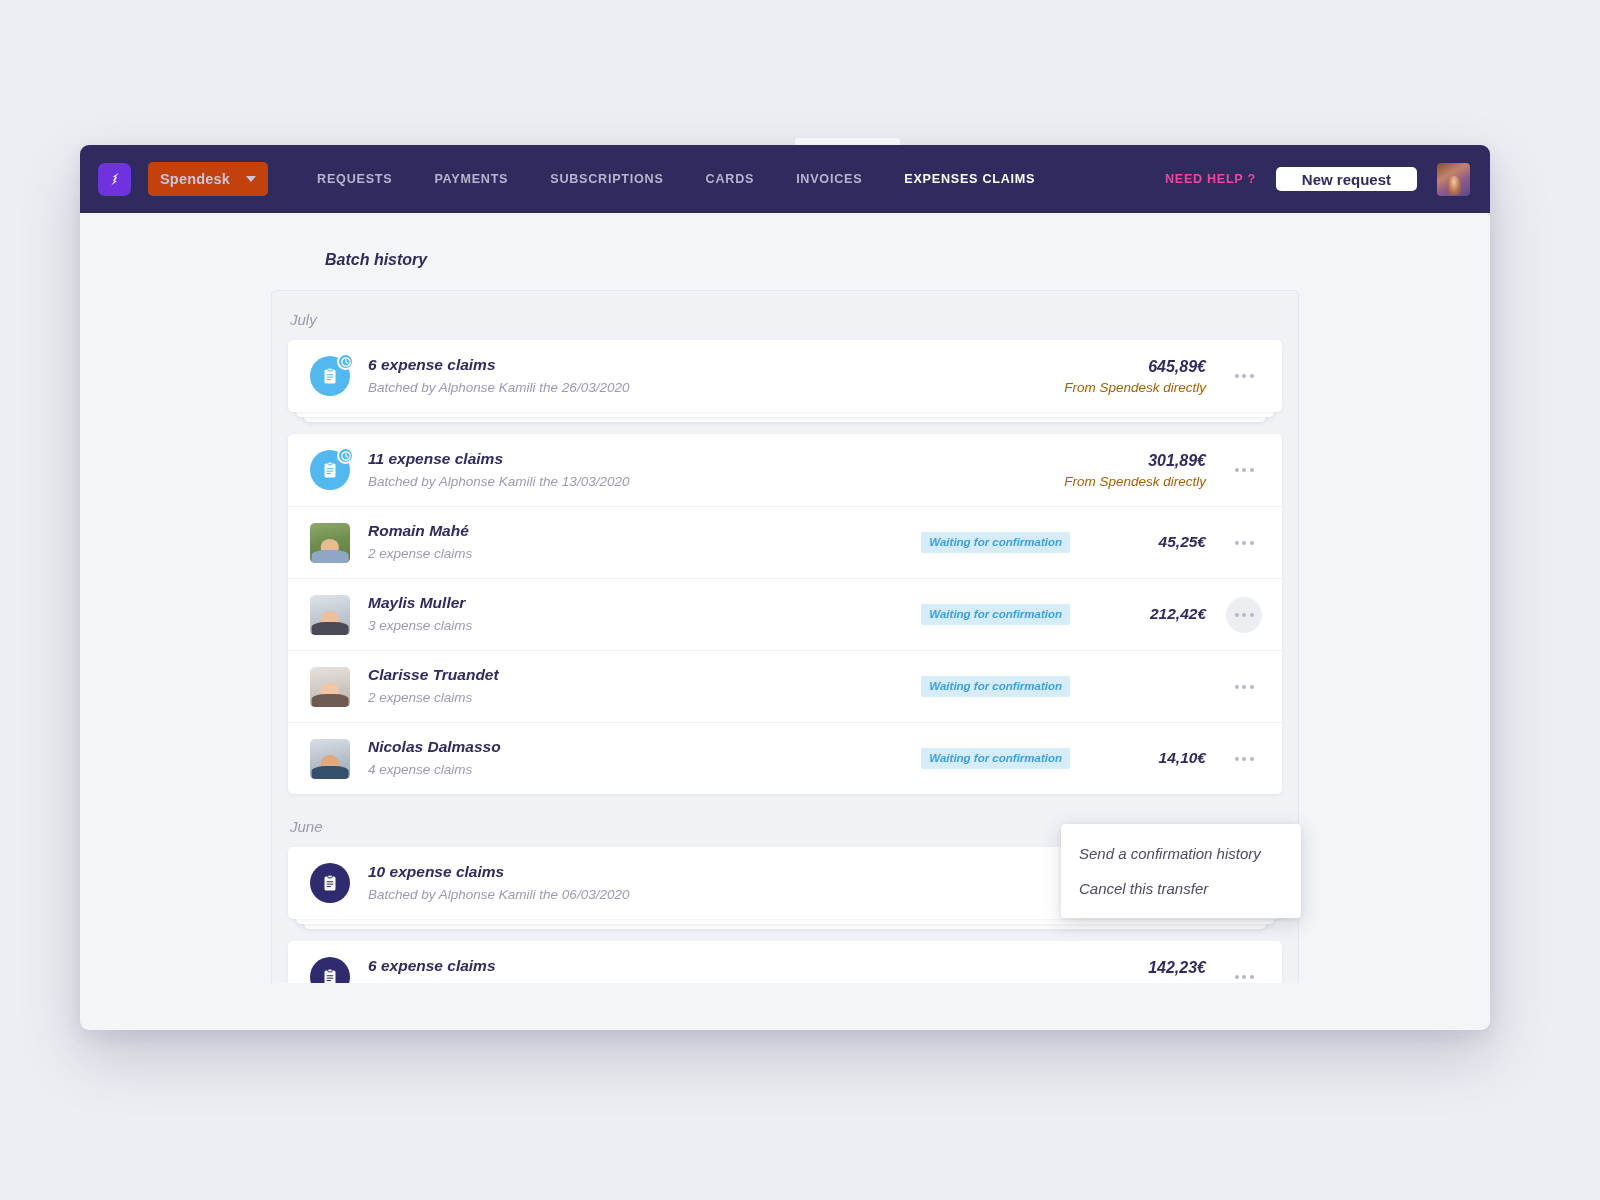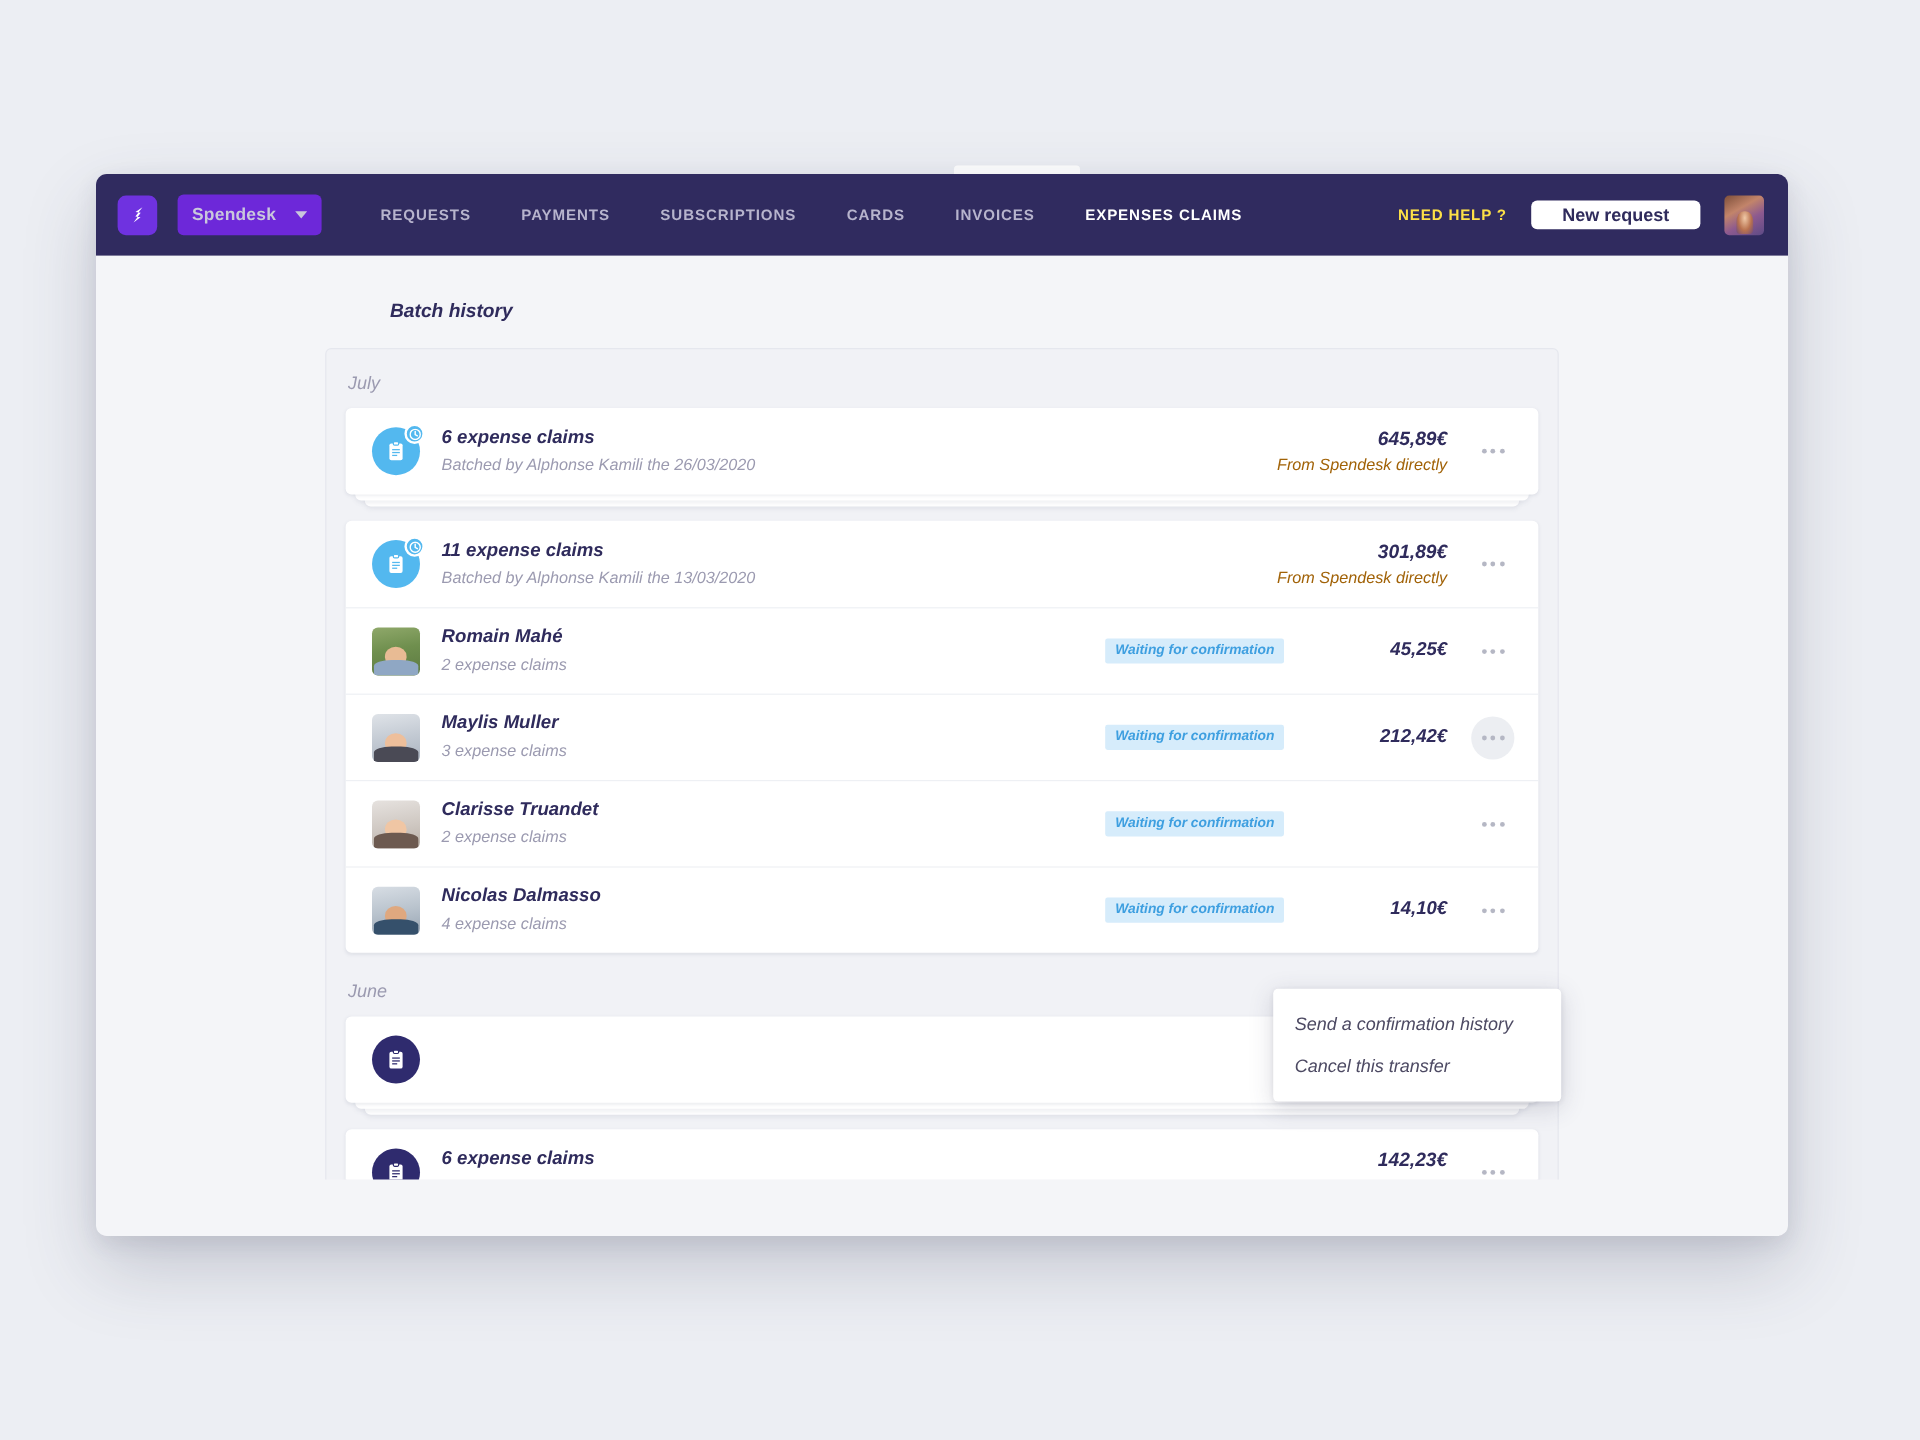--- a/index.html
+++ b/index.html
@@ -43,21 +43,21 @@
     border-radius: 7px;
     display: flex; align-items: center; justify-content: center;
     flex: none;
   }
   .logo svg { display: block; }
 
   .org-switcher {
     margin-left: 17px;
     height: 34px;
     min-width: 118px;
-    background: #6d28d9;
+    background: #c2410c;
     border-radius: 5px;
     display: flex;
     align-items: center;
     gap: 16px;
     padding: 0 12px;
     cursor: pointer;
   }
   .org-switcher .org-name {
     color: #c9c7dc; font-size: 14.5px; font-weight: bold;
     letter-spacing: .2px;
@@ -81,21 +81,21 @@
   }
   .navlink.active { color: #ffffff; }
 
   .nav-right {
     margin-left: auto;
     display: flex;
     align-items: center;
     gap: 20px;
   }
   .need-help {
-    color: #fde047;
+    color: #ec4899;
     font-size: 12.6px;
     font-weight: bold;
     letter-spacing: .7px;
     cursor: pointer;
   }
   .new-request {
     background: #ffffff;
     color: #2f2b5c;
     font-size: 15px;
     font-weight: bold;
@@ -566,20 +566,24 @@
           <div class="row">
             <div class="icon-circle navy">
               <svg width="20" height="20" viewBox="0 0 20 20">
                 <rect x="4.5" y="3.5" width="11" height="14" rx="1.6" fill="#ffffff"></rect>
                 <rect x="7.8" y="2.1" width="4.4" height="2.8" rx="1" fill="#ffffff" stroke="#2f2b6e" stroke-width="1"></rect>
                 <rect x="6.8" y="8.2" width="6.4" height="1.05" fill="#2f2b6e"></rect>
                 <rect x="6.8" y="10.6" width="6.4" height="1.05" fill="#2f2b6e"></rect>
                 <rect x="6.8" y="13.0" width="4.2" height="1.05" fill="#2f2b6e"></rect>
               </svg>
             </div>
+            <div class="row-text">
+              <div class="row-title">10 expense claims</div>
+              <div class="row-sub">Batched by Alphonse Kamili the 06/03/2020</div>
+            </div>
             <div class="row-spacer"></div>
             <div class="row-right">
               <div class="amount">807,78€</div>
               <div class="source">From Spendesk directly</div>
             </div>
             <button class="dots-btn">
                 <i></i>
                 <i></i>
                 <i></i>
               </button>

